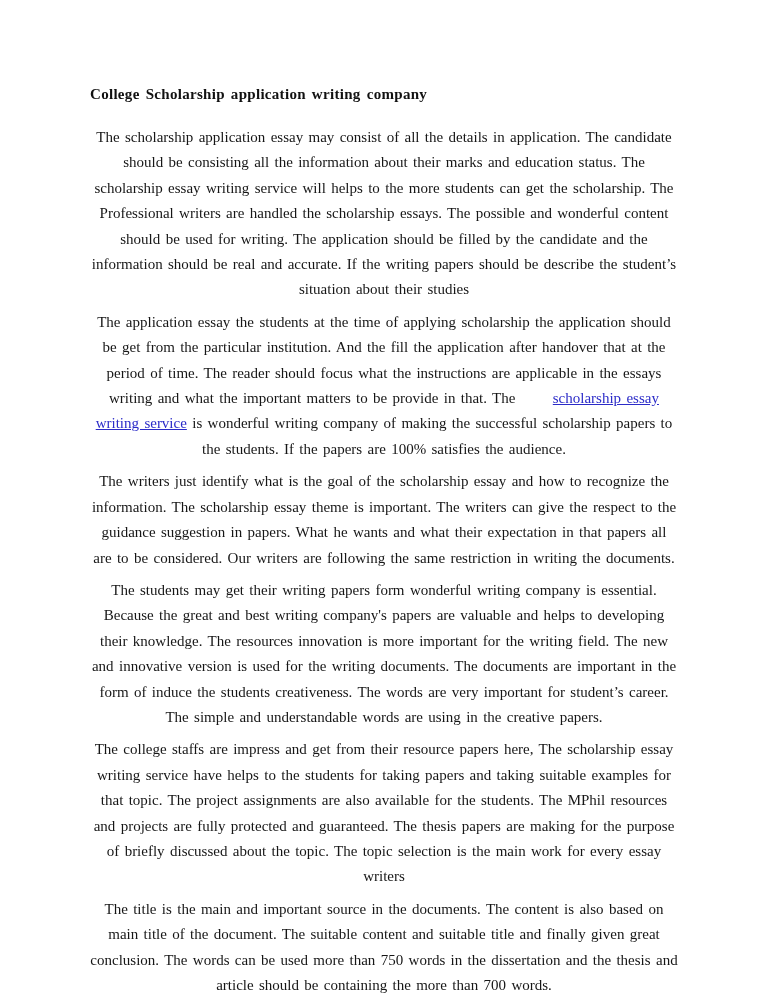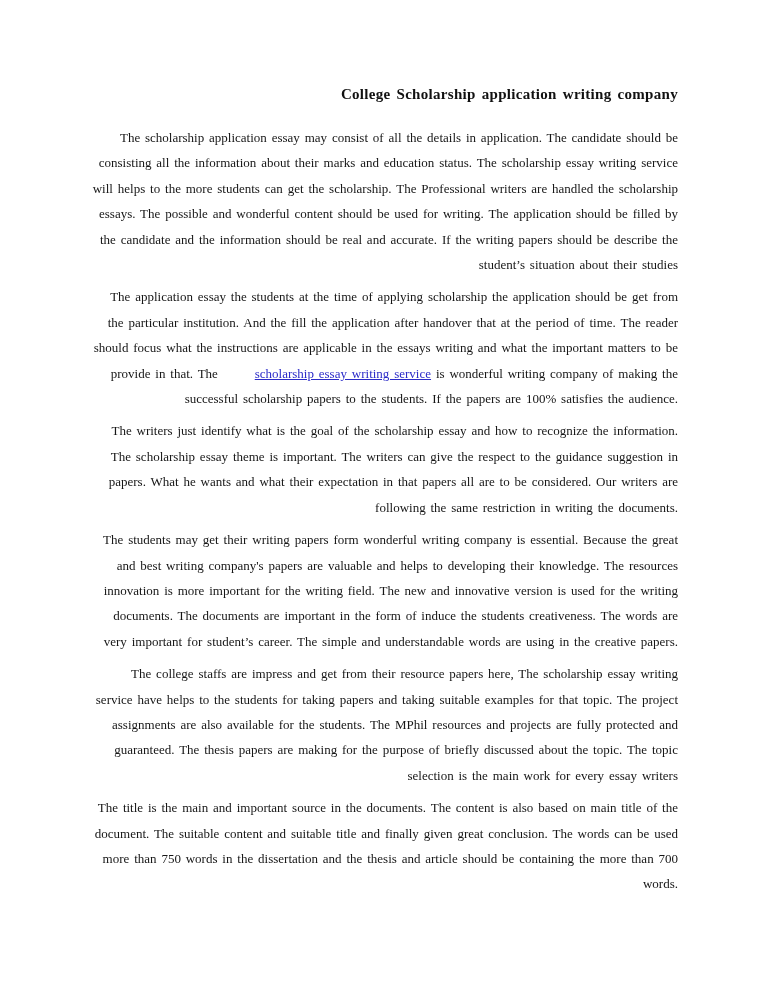--- a/index.html
+++ b/index.html
@@ -14,33 +14,33 @@
     box-sizing: border-box;
     background: #ffffff;
     padding: 84px 90px 0 90px;
     font-family: "Liberation Serif", "DejaVu Serif", serif;
     color: #161616;
     overflow: hidden;
   }
   .doc-title {
     font-size: 15px;
     font-weight: bold;
-    text-align: right;
+    text-align: left;
     letter-spacing: 0.3px;
     word-spacing: 2px;
     margin: 0 0 21px 0;
     line-height: 20px;
     color: #111111;
   }
   .doc-paragraph {
-    font-size: 13px;
+    font-size: 15px;
     line-height: 25.4px;
     margin: 0 0 7px 0;
     word-spacing: 1.6px;
-    text-align: right;
+    text-align: center;
   }
   .doc-link {
     color: #2b2bc8;
     text-decoration: underline;
     cursor: pointer;
     margin-left: 32px;
   }
 </style>
 </head>
 <body>

